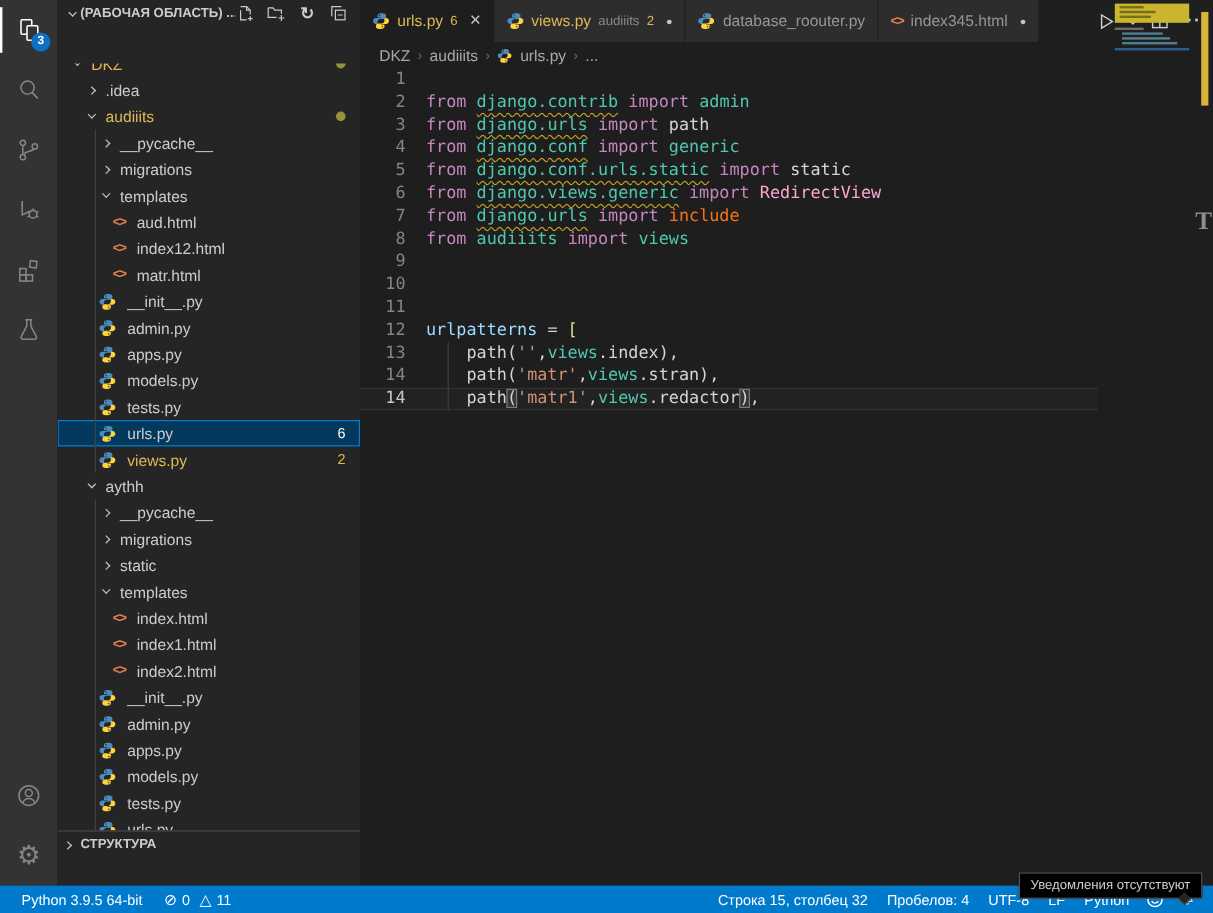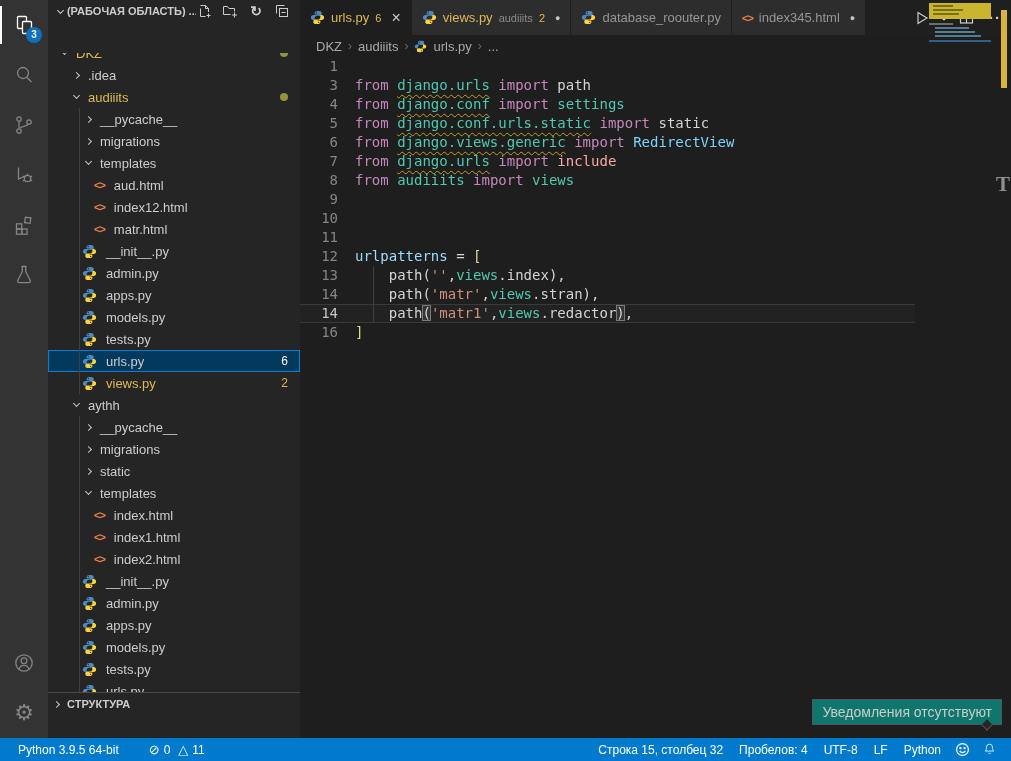--- a/index.html
+++ b/index.html
@@ -66,46 +66,46 @@
   .code-area { position:absolute; top:57px; left:0; right:0; bottom:0; font-family:"DejaVu Sans Mono", monospace; font-size:14px; line-height:19px; }
   .code-line { position:relative; height:19px; white-space:pre; margin-right:96px; }
   .code-line .ln { display:inline-block; width:55px; padding-right:17px; text-align:right; color:#858585; }
   .code-line.cur { box-shadow:inset 0 1px 0 #3a3a3a, inset 0 -1px 0 #3a3a3a; background:rgba(255,255,255,0.02); }
   .code-line.cur .ln { color:#c6c6c6; }
   .code-line .cg { position:absolute; left:73px; top:0; height:19px; border-left:1px solid #404040; }
   .tk-pln { color:#d4d4d4; }
   .tk-kw  { color:#c586c0; }
   .tk-mod { color:#4ec9b0; }
   .tk-wmod{ color:#4ec9b0; text-decoration:underline; text-decoration-style:wavy; text-decoration-color:#bfa021; text-decoration-thickness:1px; text-underline-offset:4px; }
-  .tk-cls2{ color:#7dd3fc; }
-  .tk-fnk { color:#fca5a5; }
+  .tk-cls2{ color:#f9a8d4; }
+  .tk-fnk { color:#f97316; }
   .tk-str { color:#ce9178; }
   .tk-var { color:#9cdcfe; }
   .tk-brk { color:#e2d893; }
   .tk-bm  { color:#d4d4d4; outline:1px solid #7a7a7a; outline-offset:-1px; background:rgba(110,110,110,0.25); }
 
   
   .minimap { position:absolute; top:2px; right:16px; width:66px; cursor:pointer; }
   .mm-block-yellow { position:absolute; top:1px; left:0; width:62px; height:16px; background:#c9b62e; }
   .mm-fleck { position:absolute; background:#7a6d1c; height:2px; }
   .mm-bar { position:absolute; height:2px; }
   .ruler { position:absolute; top:0; right:0; width:14px; bottom:0; }
   .ruler-warn { position:absolute; top:10px; right:4px; width:6px; height:78px; background:#d9b33c; }
   .ruler-t { position:absolute; top:172px; right:1px; color:#8f8f8f; font-size:21px; font-weight:bold; font-family:"Liberation Serif", serif; }
 
   
   .statusbar { position:absolute; left:0; right:0; bottom:0; height:23px; background:#007acc; color:#ffffff; display:flex; align-items:center; font-size:12px; }
-  .sb-left { display:flex; align-items:center; padding-left:10px; gap:14px; }
+  .sb-left { display:flex; align-items:center; padding-left:10px; gap:2px; }
   .sb-right { margin-left:auto; display:flex; align-items:center; padding-right:8px; }
   .sb-item { padding:0 8px; display:flex; align-items:center; gap:4px; cursor:pointer; white-space:nowrap; }
   .sb-item .glyph { font-size:13px; }
   .sb-item svg { stroke:#ffffff; fill:none; stroke-width:1.3; }
 
   
-  .tooltip { position:absolute; right:9px; bottom:36px; background:#0f766e; border:1px solid #555555; color:#cccccc; font-size:14px; padding:4px 9px; z-index:20; }
+  .tooltip { position:absolute; right:9px; bottom:12px; background:#000000; border:1px solid #555555; color:#cccccc; font-size:11px; padding:4px 9px; z-index:20; }
   .tooltip .arrow { position:absolute; right:10px; bottom:-5px; width:8px; height:8px; background:#252526; border-right:1px solid #555555; border-bottom:1px solid #555555; transform:rotate(45deg); }
 </style>
 </head>
 <body>
 
 <div class="activitybar">
   <div class="ab-top" id="ab-top">
       <div class="ab-item active">
         <svg width="24" height="24" viewBox="0 0 24 24">
           <rect x="5.5" y="3.5" width="9" height="12" rx="1"></rect>
@@ -531,34 +531,34 @@
           <path fill="#4b8bbe" d="M15.9 2c-4 0-6 1.7-6 4v3.8h6.2v1H6.9c-2.8 0-5 2.1-5 5.2s2.2 5.2 5 5.2h3V17.5c0-2.8 2.3-5 5.1-5h6c2.2 0 3.9-1.8 3.9-4V6c0-2.3-2-4-6-4h-3zm-2.4 2.3a1.3 1.3 0 1 1 0 2.6 1.3 1.3 0 0 1 0-2.6z"></path>
           <path fill="#ffd43b" d="M16.1 30c4 0 6-1.7 6-4v-3.8h-6.2v-1h9.2c2.8 0 5-2.1 5-5.2s-2.2-5.2-5-5.2h-3v4.7c0 2.8-2.3 5-5.1 5h-6c-2.2 0-3.9 1.8-3.9 4V26c0 2.3 2 4 6 4h3zm2.4-2.3a1.3 1.3 0 1 1 0-2.6 1.3 1.3 0 0 1 0 2.6z"></path>
         </svg>
       </span>
       <span>urls.py</span>
       <span class="sep">›</span>
       <span>...</span>
     </div>
   <div class="code-area" id="code">
       <div class="code-line"><span class="ln">1</span></div>
+      <div class="code-line"><span class="ln">2</span><span class="tk-kw">from</span><span class="tk-pln"> </span><span class="tk-wmod">django.contrib</span><span class="tk-pln"> </span><span class="tk-kw">import</span><span class="tk-pln"> </span><span class="tk-mod">admin</span></div>
       <div class="code-line"><span class="ln">3</span><span class="tk-kw">from</span><span class="tk-pln"> </span><span class="tk-wmod">django.urls</span><span class="tk-pln"> </span><span class="tk-kw">import</span><span class="tk-pln"> </span><span class="tk-pln">path</span></div>
-      <div class="code-line"><span class="ln">4</span><span class="tk-kw">from</span><span class="tk-pln"> </span><span class="tk-wmod">django.conf</span><span class="tk-pln"> </span><span class="tk-kw">import</span><span class="tk-pln"> </span><span class="tk-mod">settings</span></div>
+      <div class="code-line"><span class="ln">4</span><span class="tk-kw">from</span><span class="tk-pln"> </span><span class="tk-wmod">django.conf</span><span class="tk-pln"> </span><span class="tk-kw">import</span><span class="tk-pln"> </span><span class="tk-mod">generic</span></div>
       <div class="code-line"><span class="ln">5</span><span class="tk-kw">from</span><span class="tk-pln"> </span><span class="tk-wmod">django.conf.urls.static</span><span class="tk-pln"> </span><span class="tk-kw">import</span><span class="tk-pln"> </span><span class="tk-pln">static</span></div>
       <div class="code-line"><span class="ln">6</span><span class="tk-kw">from</span><span class="tk-pln"> </span><span class="tk-wmod">django.views.generic</span><span class="tk-pln"> </span><span class="tk-kw">import</span><span class="tk-pln"> </span><span class="tk-cls2">RedirectView</span></div>
       <div class="code-line"><span class="ln">7</span><span class="tk-kw">from</span><span class="tk-pln"> </span><span class="tk-wmod">django.urls</span><span class="tk-pln"> </span><span class="tk-kw">import</span><span class="tk-pln"> </span><span class="tk-fnk">include</span></div>
       <div class="code-line"><span class="ln">8</span><span class="tk-kw">from</span><span class="tk-pln"> </span><span class="tk-mod">audiiits</span><span class="tk-pln"> </span><span class="tk-kw">import</span><span class="tk-pln"> </span><span class="tk-mod">views</span></div>
       <div class="code-line"><span class="ln">9</span></div>
       <div class="code-line"><span class="ln">10</span></div>
       <div class="code-line"><span class="ln">11</span></div>
       <div class="code-line"><span class="ln">12</span><span class="tk-var">urlpatterns</span><span class="tk-pln"> = </span><span class="tk-brk">[</span></div>
       <div class="code-line"><span class="ln">13</span><span class="cg"></span><span class="tk-pln">    path(</span><span class="tk-str">''</span><span class="tk-pln">,</span><span class="tk-mod">views</span><span class="tk-pln">.index),</span></div>
       <div class="code-line"><span class="ln">14</span><span class="cg"></span><span class="tk-pln">    path(</span><span class="tk-str">'matr'</span><span class="tk-pln">,</span><span class="tk-mod">views</span><span class="tk-pln">.stran),</span></div>
       <div class="code-line cur"><span class="ln">14</span><span class="cg"></span><span class="tk-pln">    path</span><span class="tk-bm">(</span><span class="tk-str">'matr1'</span><span class="tk-pln">,</span><span class="tk-mod">views</span><span class="tk-pln">.redactor</span><span class="tk-bm">)</span><span class="tk-pln">,</span></div>
-      <div class="code-line"><span class="ln">16</span><span class="tk-brk">]</span></div>
     </div>
   <div class="minimap" id="minimap">
       <div class="mm-block-yellow"></div>
       <span class="mm-fleck" style="top:3px;left:4px;width:20px"></span>
       <span class="mm-fleck" style="top:7px;left:4px;width:30px"></span>
       <span class="mm-fleck" style="top:11px;left:4px;width:26px"></span>
       <span class="mm-bar" style="top:21px;left:0;width:24px;background:#6d6d6d"></span>
       <span class="mm-bar" style="top:25px;left:6px;width:34px;background:#4e7d93"></span>
       <span class="mm-bar" style="top:29px;left:6px;width:40px;background:#55808f"></span>
       <span class="mm-bar" style="top:33px;left:6px;width:46px;background:#4e7d93"></span>

